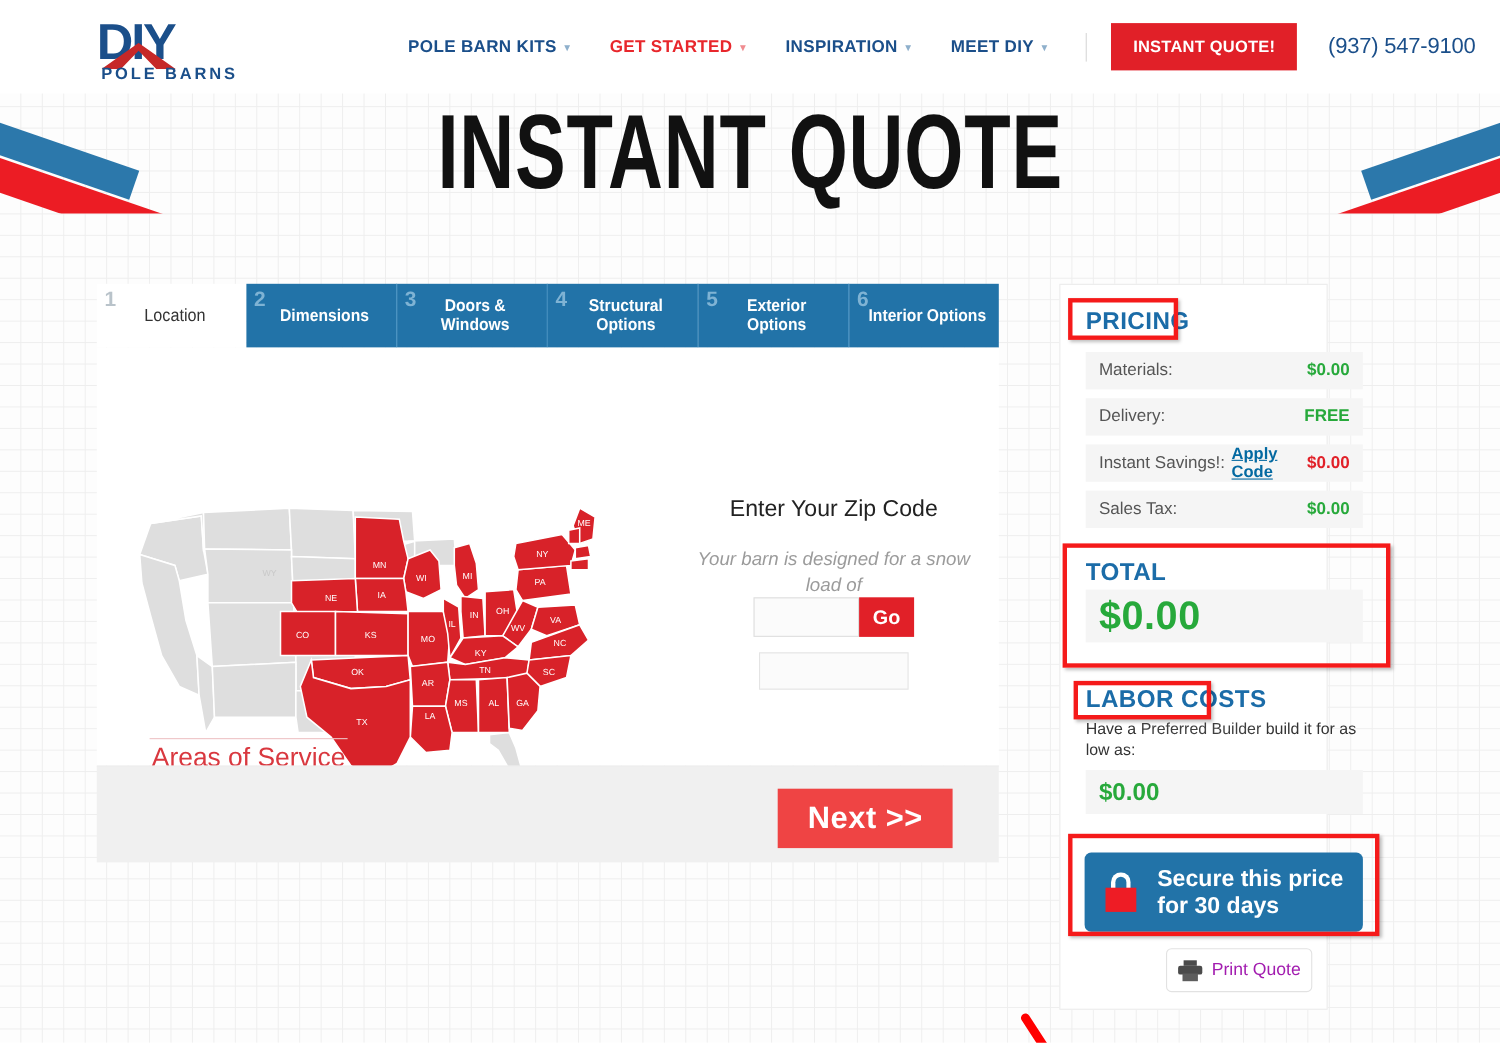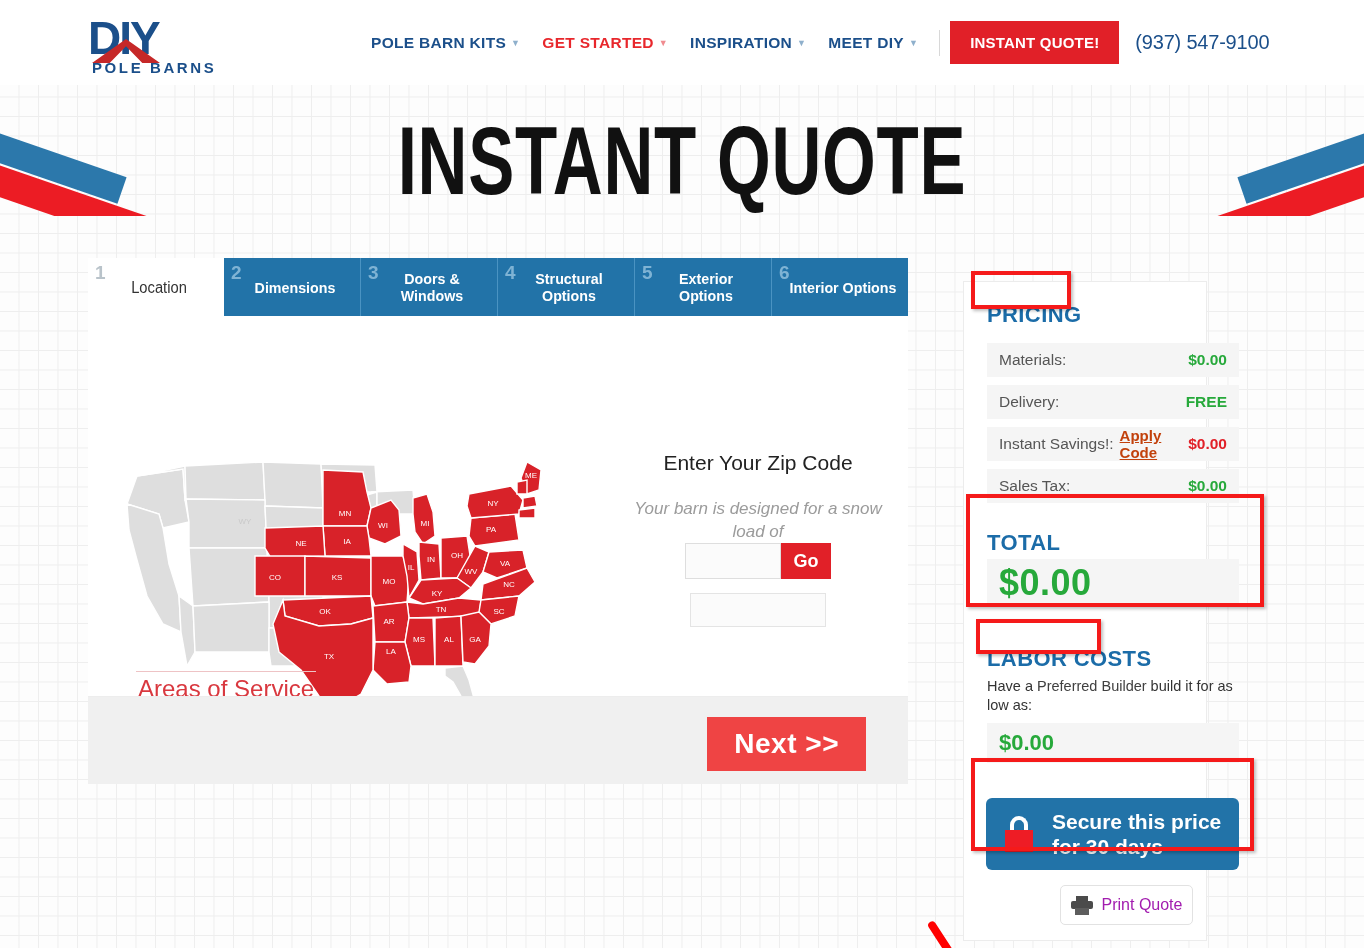--- a/index.html
+++ b/index.html
@@ -40,39 +40,39 @@
     content:""; position:absolute; left:0; top:6px; width:68px; height:24px;
     background:#c62828;
     clip-path: polygon(0% 100%, 50% 0%, 100% 100%, 100% 100%, 74% 100%, 50% 30%, 26% 100%);
   }
   .logo-sub {
     position:absolute; left:4px; top:44px;
     font-weight:bold; font-size:15px; letter-spacing:2.6px;
     color:#1b4f8a;
   }
 
-  #nav { position:absolute; left:360px; top:0px; height:85px; display:flex; align-items:center; gap:0px; }
+  #nav { position:absolute; left:360px; top:0px; height:85px; display:flex; align-items:center; gap:12px; }
   .nav-item {
     font-size:15.5px; font-weight:bold; letter-spacing:0.3px;
     color:#1b4f8a; padding:0 11px; white-space:nowrap;
     display:flex; align-items:center; gap:5px; cursor:pointer;
   }
   .nav-item.active { color:#e8272c; }
   .caret { font-size:9px; color:#8fb0cc; }
   .nav-item.active .caret { color:#f08c90; }
   #nav-divider { width:1px; height:26px; background:#d8d8d8; margin:0 10px; }
   #instant-quote-btn {
     background:#e12028; color:#ffffff; font-weight:bold; font-size:15px;
     padding:13px 20px; letter-spacing:0.2px; cursor:pointer; white-space:nowrap;
   }
   #phone { font-size:20px; color:#1b4f8a; margin-left:16px; white-space:nowrap; letter-spacing:-0.2px; }
 
   
   #banner {
-    position:absolute; left:0; top:91px; width:1364px; height:125px;
+    position:absolute; left:0; top:69px; width:1364px; height:125px;
     overflow:hidden; z-index:5;
   }
   .stripe { position:absolute; }
   .stripe.blue { background:#2c78ab; }
   .stripe.red  { background:#ec1c24; }
   
   .s-l-blue { left:-190px; top:-22px; width:330px; height:28px; transform:rotate(19deg); transform-origin:left center; }
   .s-l-red  { left:-190px; top:10px;  width:430px; height:30px; transform:rotate(19deg); transform-origin:left center; }
   
   .s-r-blue { right:-190px; top:-22px; width:330px; height:28px; transform:rotate(-19deg); transform-origin:right center; }
@@ -153,38 +153,38 @@
   #snow-input {
     margin:14px auto 0 auto; display:block;
     width:136px; height:34px; border:1px solid #e4e4e4; background:#fbfbfb;
     outline:none; font-size:15px; padding:0 8px;
     font-family:"Liberation Sans", sans-serif;
   }
 
   
   #sidebar {
     position:absolute; left:963px; top:258px; width:244px; min-height:660px;
-    background:#ffffff; border:1px solid #ececec; z-index:10;margin-top:23px;
+    background:#ffffff; border:1px solid #ececec; z-index:10;
   }
   .side-head {
     font-family:"Liberation Sans Narrow","Liberation Sans",sans-serif;
     font-weight:bold; color:#1b6ca8; letter-spacing:0.4px;
   }
   #pricing-head { position:absolute; left:23px; top:20px; font-size:22px; }
   .price-row {
     position:absolute; left:23px; width:252px; height:34px;
     background:#f5f5f5; display:flex; align-items:center;
     padding:0 12px; font-size:15.5px; color:#555555;
   }
   .price-row .label { flex:0 0 auto; }
   .price-row .val { margin-left:auto; font-weight:bold; }
   .val.green { color:#27a93b; }
   .val.red { color:#e12028; }
   #apply-code {
-    color:#c2410c; text-decoration:underline; font-weight:bold;
+    color:#0369a1; text-decoration:underline; font-weight:bold;
     margin-left:6px; cursor:pointer; font-size:15px;
   }
   #row-materials { top:61px;text-align:right; }
   #row-delivery  { top:103px; }
   #row-savings   { top:145px; }
   #row-tax       { top:187px; }
 
   #total-head { position:absolute; left:23px; top:248px; font-size:22px; }
   #total-box {
     position:absolute; left:23px; top:277px; width:252px; height:48px;

